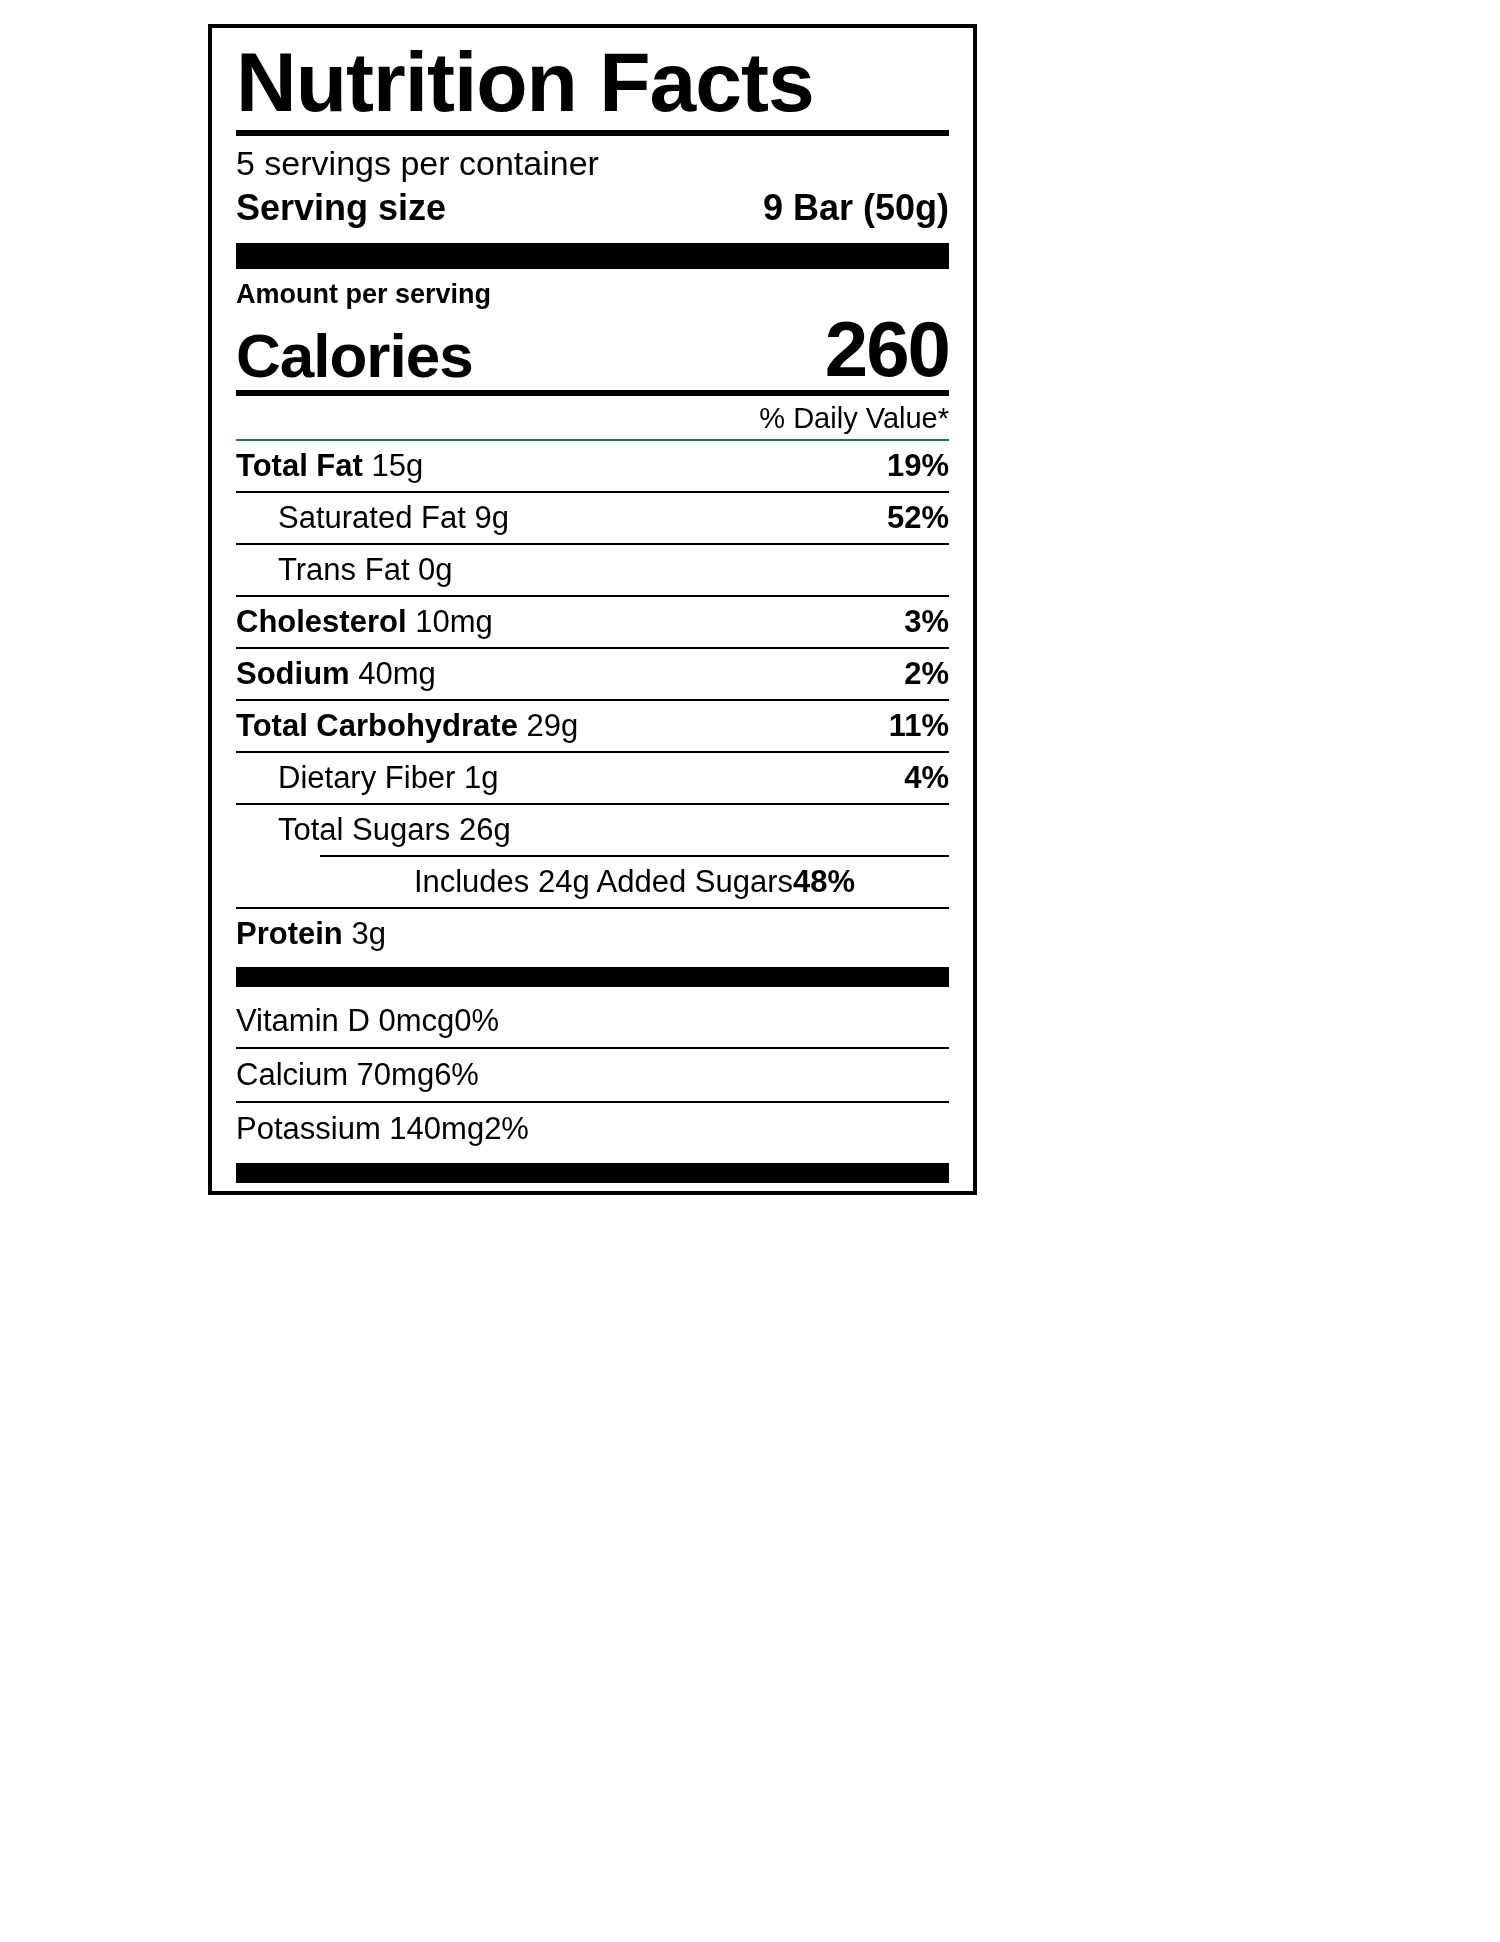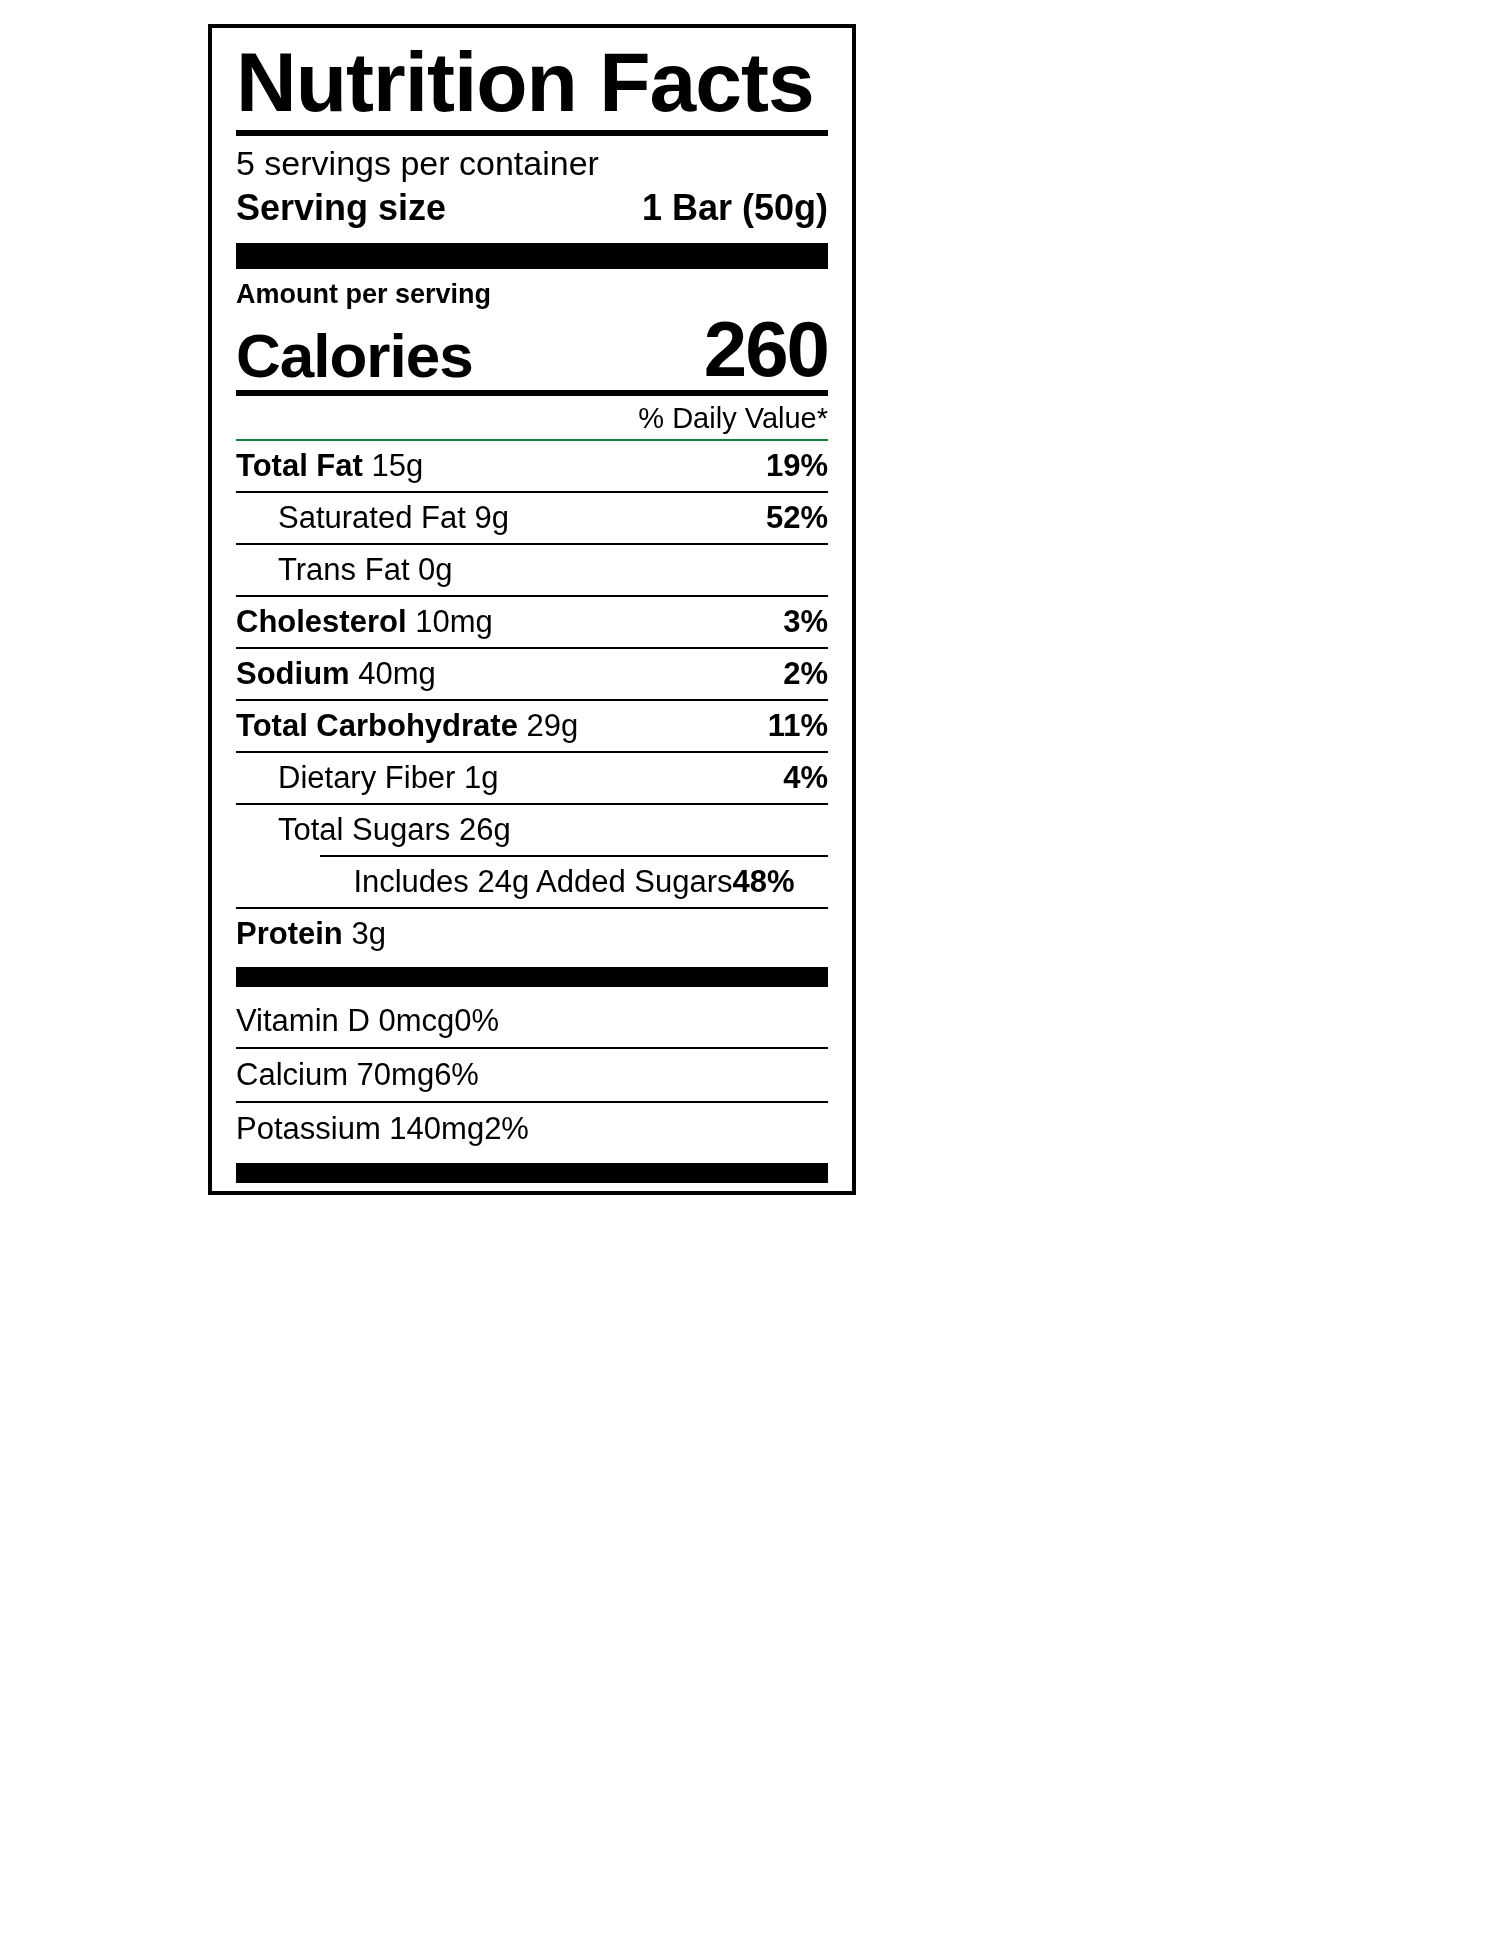--- a/index.html
+++ b/index.html
@@ -12,21 +12,21 @@
     height: 1942px;
     font-family: "Liberation Sans", sans-serif;
     color: #000000;
     -webkit-font-smoothing: antialiased;
   }
 
   .label-wrap {
     position: absolute;
     left: 208px;
     top: 24px;
-    width: 648px;
+    width: 769px;
     box-sizing: border-box;
     border: 4px solid #000;
     background: #fff;
     padding: 0 24px 0 24px;
   }
 
   .title {
     font-size: 84px;
     font-weight: bold;
     letter-spacing: -1px;
@@ -133,21 +133,21 @@
 <div class="label-wrap">
 
   <div class="title">Nutrition Facts</div>
 
   <div class="rule-med"></div>
 
   <div class="servings">5 servings per container</div>
 
   <div class="serving-size-row">
     <span>Serving size</span>
-    <span>1 Bar (50g)</span>
+    <span>9 Bar (50g)</span>
   </div>
 
   <div class="rule-thick"></div>
 
   <div class="amount-per">Amount per serving</div>
 
   <div class="calories-row">
     <span class="calories-label">Calories</span>
     <span class="calories-value">260</span>
   </div>

